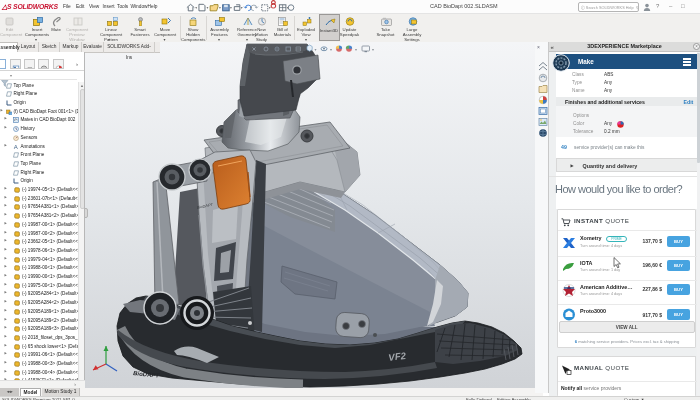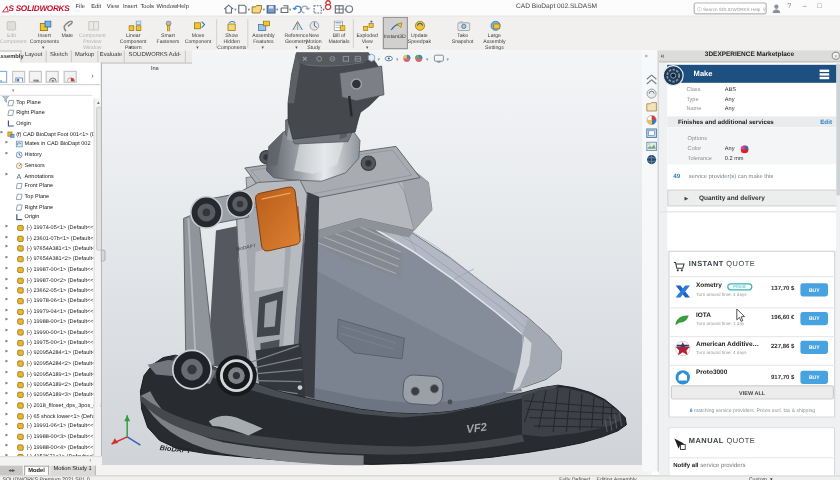--- a/index.html
+++ b/index.html
@@ -739,20 +739,21 @@
       </svg>
 <div class="lbl" style="left:24px;top:86.5px;">Tolerance</div>
       <div class="val" style="left:55px;top:86.5px;">0.2 mm</div>
 <div style="position:absolute;left:12px;top:102px;font-size:5.2px;font-weight:bold;color:#2d7fc1;">49</div>
 <div style="position:absolute;left:25px;top:102.5px;font-size:4.8px;color:#7a8288;">service provider(s) can make this</div>
 <div class="secbar" style="left:6.5px;width:144.5px;top:116px;height:14px;background:#eceded;border:1px solid #d8d8d8;">
         <span style="position:absolute;left:14px;top:4px;font-size:4.2px;color:#444;">▶</span>
         <span style="position:absolute;left:26px;top:3.5px;font-size:5.4px;font-weight:bold;color:#333;">Quantity and delivery</span>
       </div>
 <div style="position:absolute;left:0;top:134px;width:151px;height:1px;background:#e3e3e3;"></div>
+<div style="position:absolute;left:6px;top:141px;width:146px;font-size:11px;color:#6a7680;letter-spacing:-0.5px;">How would you like to order?</div>
 
 <div class="card" style="top:167px;height:139px;">
  <svg style="position:absolute;left:3px;top:8px;" width="10" height="9">
           <path d="M0.5 0.8 L2 0.8 L3 5.5 L8 5.5 L9 2 L2.5 2" fill="none" stroke="#3a4045" stroke-width="0.9"></path>
           <circle cx="3.8" cy="7.3" r="0.9" fill="#3a4045"></circle>
           <circle cx="7.2" cy="7.3" r="0.9" fill="#3a4045"></circle>
         </svg>
  <div style="position:absolute;left:16px;top:7px;font-size:6.2px;color:#3a4045;letter-spacing:0.4px;"><b>INSTANT</b> QUOTE</div>
  <div class="rowsep" style="top:19.5px;"></div>
 

